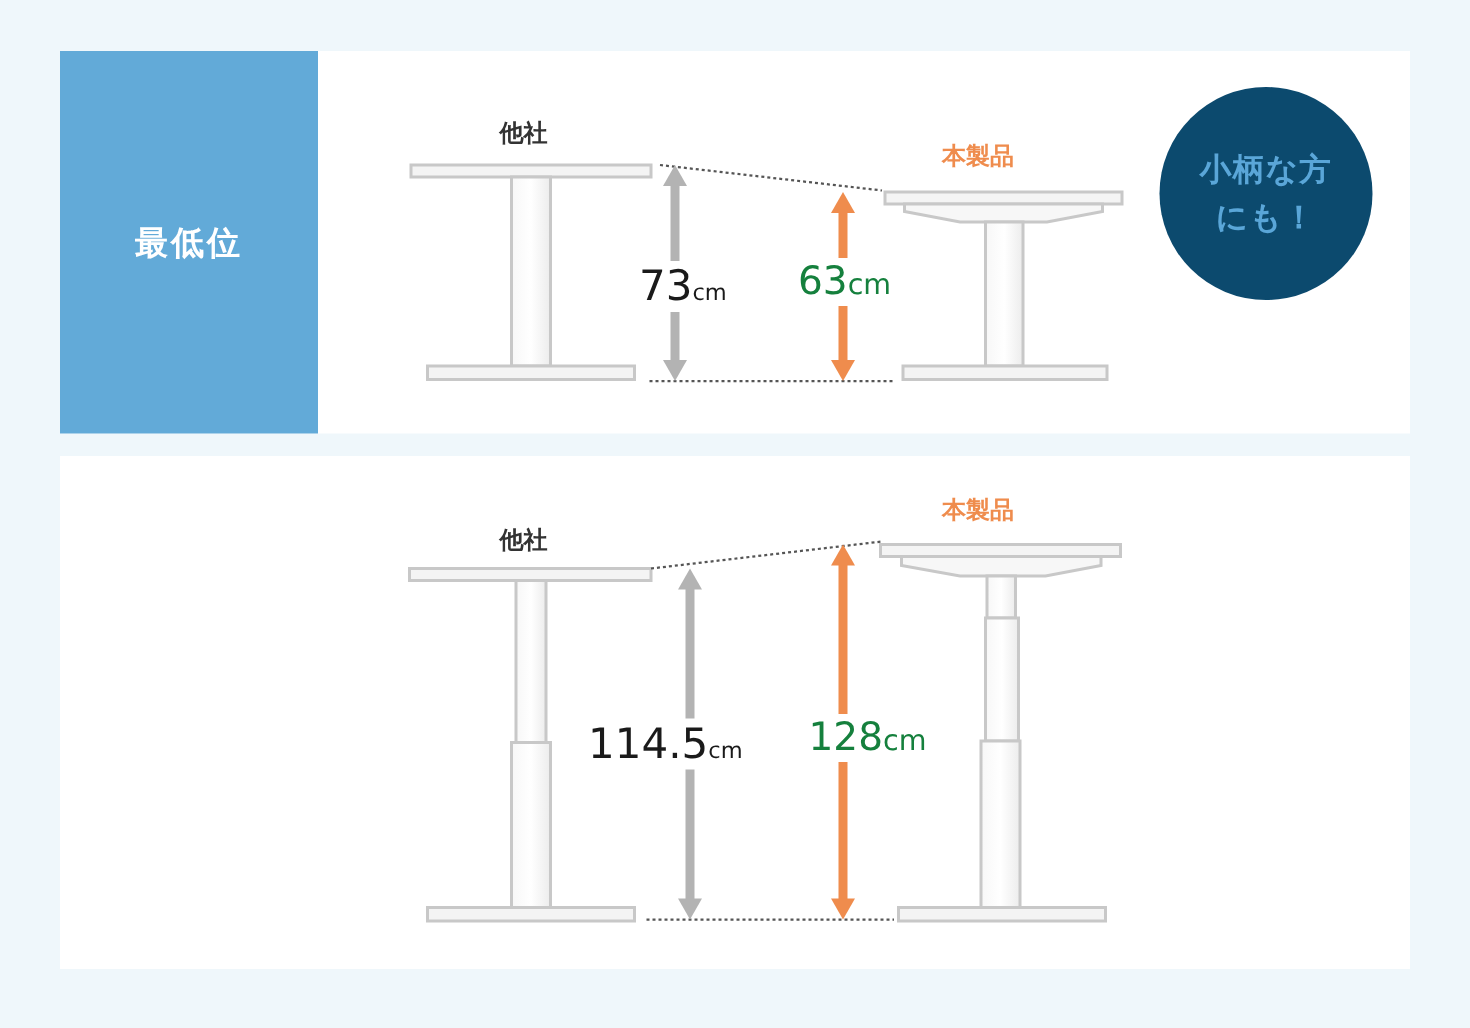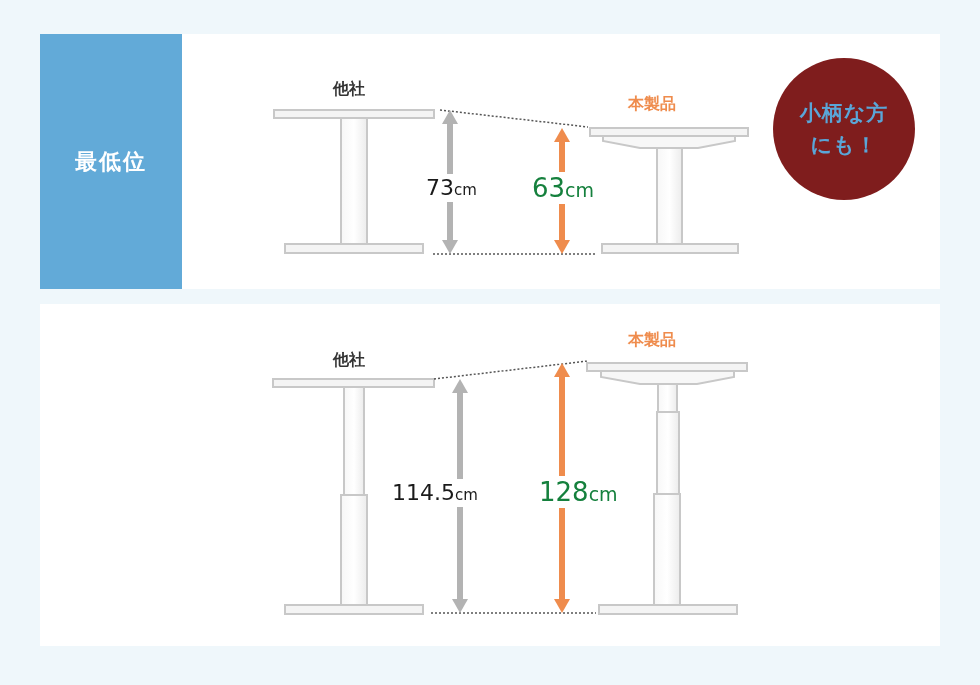--- a/index.html
+++ b/index.html
@@ -1,25 +1,25 @@
 <!DOCTYPE html>
 <html><head>
 <meta charset="utf-8">
 <style>
   html, body { margin:0; padding:0; }
   body { width:980px; height:685px; background:#eff7fb; position:relative; overflow:hidden; font-family:"DejaVu Sans", sans-serif; }
   .panel { position:absolute; left:40px; width:900px; background:#ffffff; }
-  .panel-label { position:absolute; left:0; top:0; bottom:0; width:142px; background:#62aad8; color:#fff; display:flex; align-items:center; justify-content:center; font-weight:bold; font-size:22px; letter-spacing:2px; }
+  .panel-label { position:absolute; left:0; top:0; bottom:0; width:172px; background:#62aad8; color:#fff; display:flex; align-items:center; justify-content:center; font-weight:bold; font-size:22px; letter-spacing:2px; }
   .panel svg { position:absolute; left:0; top:0; }
-  .bubble { position:absolute; width:142px; height:142px; border-radius:50%; background:#7f1d1d; color:#5aa6d8; font-weight:bold; font-size:21px; line-height:32px; text-align:center; display:flex; flex-direction:column; align-items:center; justify-content:center; letter-spacing:1px; }
+  .bubble { position:absolute; width:142px; height:142px; border-radius:50%; background:#0c4a6e; color:#5aa6d8; font-weight:bold; font-size:21px; line-height:32px; text-align:center; display:flex; flex-direction:column; align-items:center; justify-content:center; letter-spacing:1px; }
   .lbl { position:absolute; font-weight:bold; font-size:16px; white-space:nowrap; }
   .lbl.other { color:#333333; }
   .lbl.ours { color:#ef8c4d; }
   .dim { position:absolute; white-space:nowrap; background:#fff; line-height:1; padding:3px 0; }
-  .dim .num { font-size:22px; }
+  .dim .num { font-size:28px; }
   .dim .unit { font-size:15px; }
   .dim.other { color:#1a1a1a; }
   .dim.ours { color:#15803d; }
   .dim.ours .num { font-size:26px; }
   .dim.ours .unit { font-size:19px; }
 </style>
 </head>
 <body>
 
 <div class="panel" style="top:34px;height:255px;">

